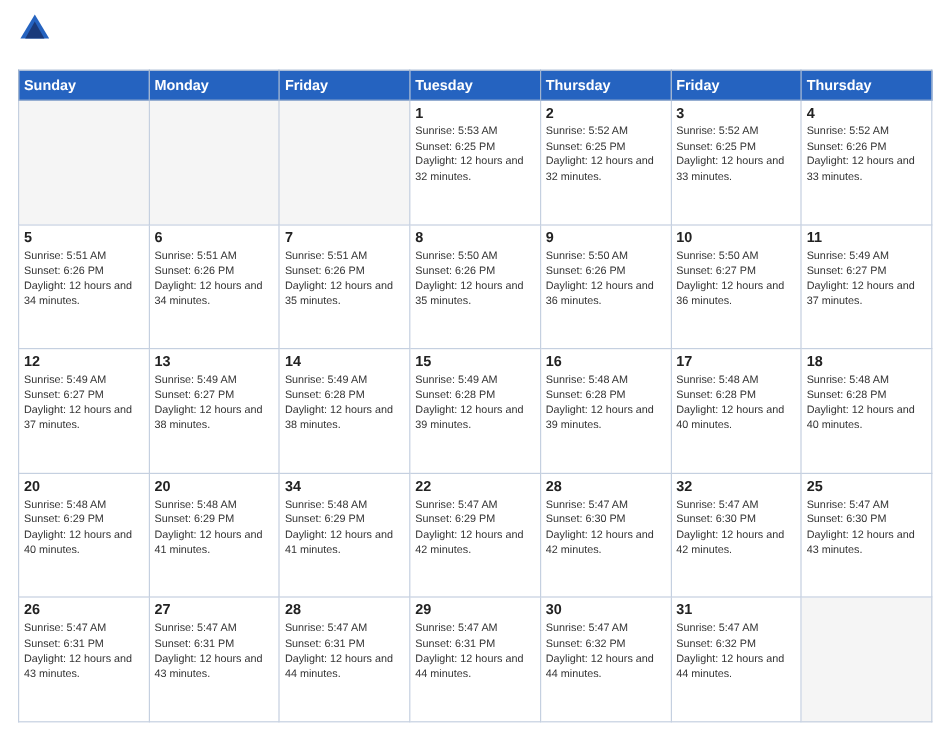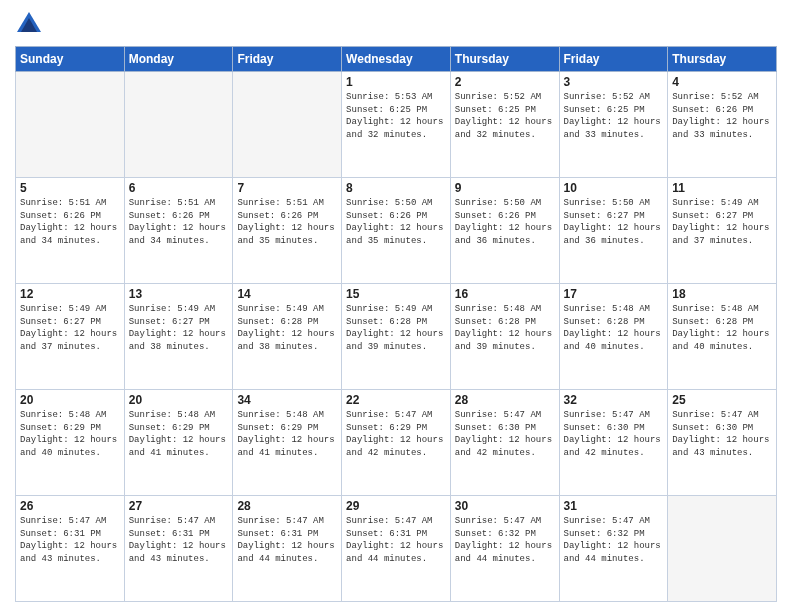--- a/index.html
+++ b/index.html
@@ -57,20 +57,21 @@
     }
     .location {
       font-size: 14px;
       color: #444;
     }
     .calendar {
       flex: 1;
       border-collapse: collapse;
       width: 100%;
       table-layout: fixed;
+      margin-top: 12px;
     }
     .calendar th {
       background: #2563c0;
       color: #fff;
       font-size: 12px;
       font-weight: bold;
       padding: 5px 4px;
       border: 1px solid #a0b4d0;
       text-align: left;
     }
@@ -90,21 +91,20 @@
       font-size: 12px;
       font-weight: bold;
       color: #222;
       margin-bottom: 2px;
       display: block;
     }
     .day-info {
       font-size: 9px;
       line-height: 1.4;
       color: #333;
-      font-family: Liberation Mono, monospace;
     }
   </style>
 </head>
 <body>
 
 <div class="page">
   <div class="header">
     <div class="logo">
       <svg class="logo-icon" viewBox="0 0 28 28">
         <polygon points="14,2 26,22 2,22" fill="#2563c0"></polygon>
@@ -120,21 +120,21 @@
       <div class="location"></div>
     </div>
   </div>
 
   <table class="calendar">
     <thead>
       <tr>
       <th>Sunday</th>
           <th>Monday</th>
           <th>Friday</th>
-          <th>Wednesday</th>
+          <th>Tuesday</th>
           <th>Thursday</th>
           <th>Friday</th>
           <th>Thursday</th>
         </tr>
     </thead>
     <tbody id="calendar-body">
     <tr>
           <td class="empty"></td>
           <td class="empty"></td>
           <td class="empty"></td>

